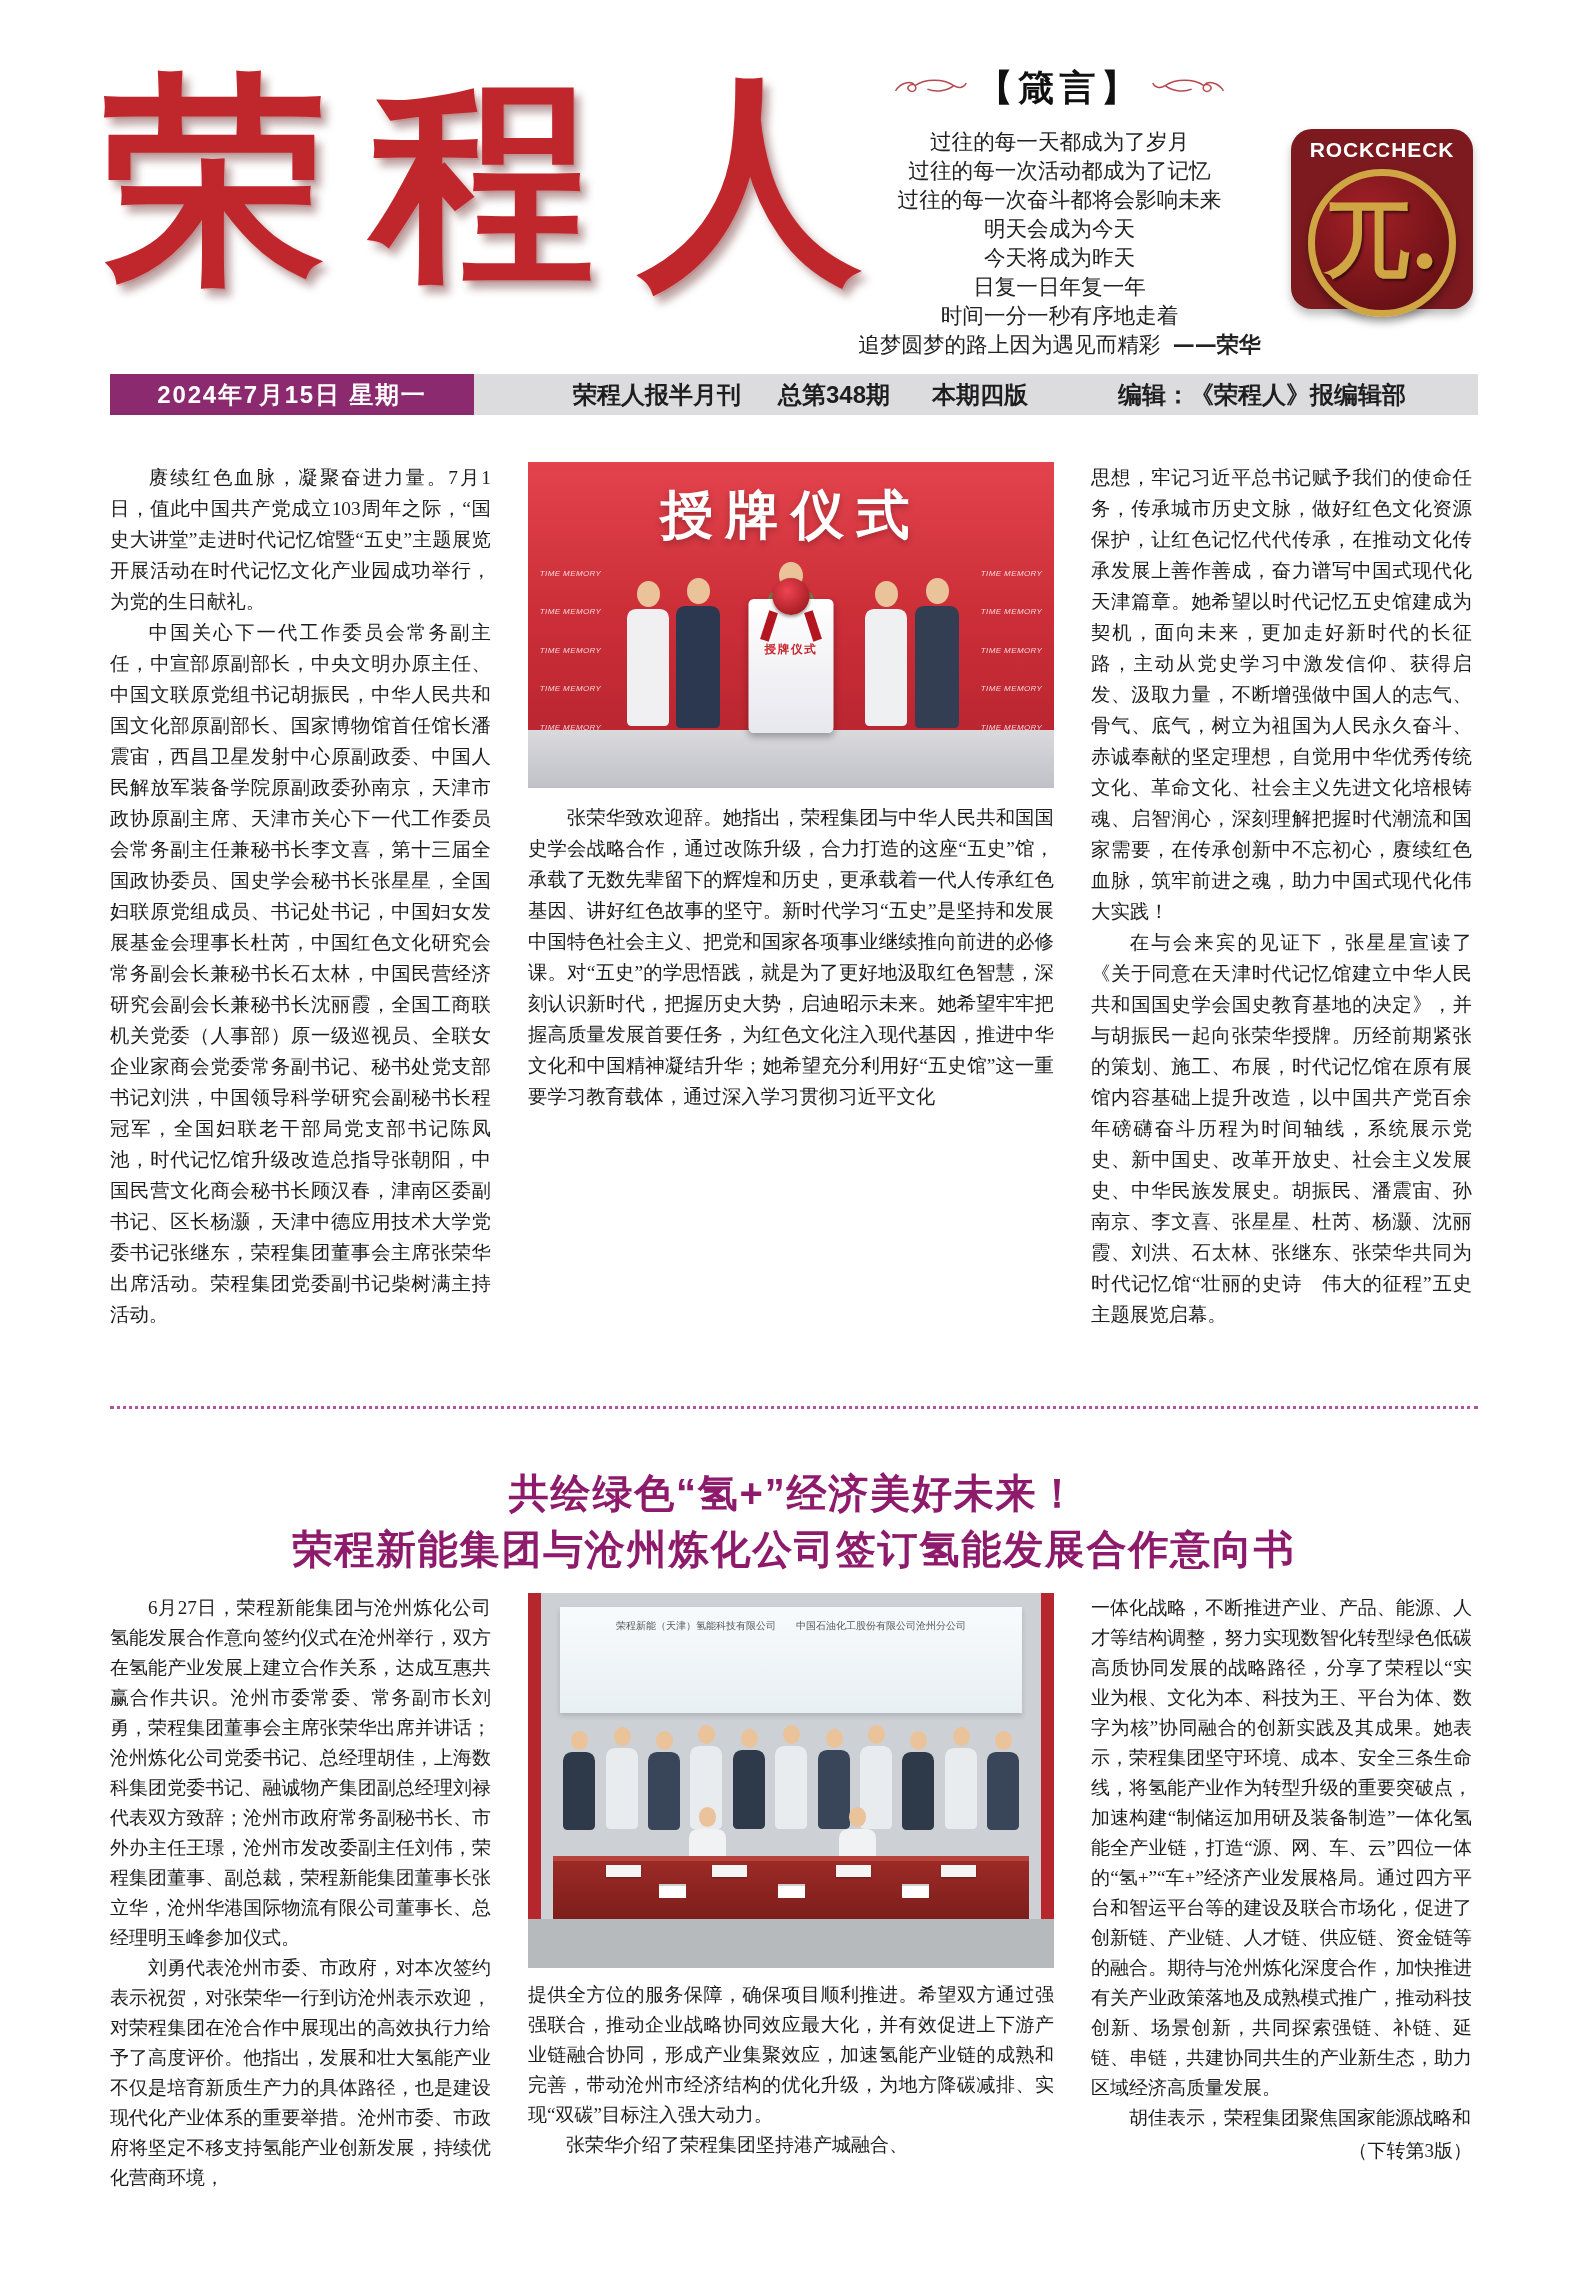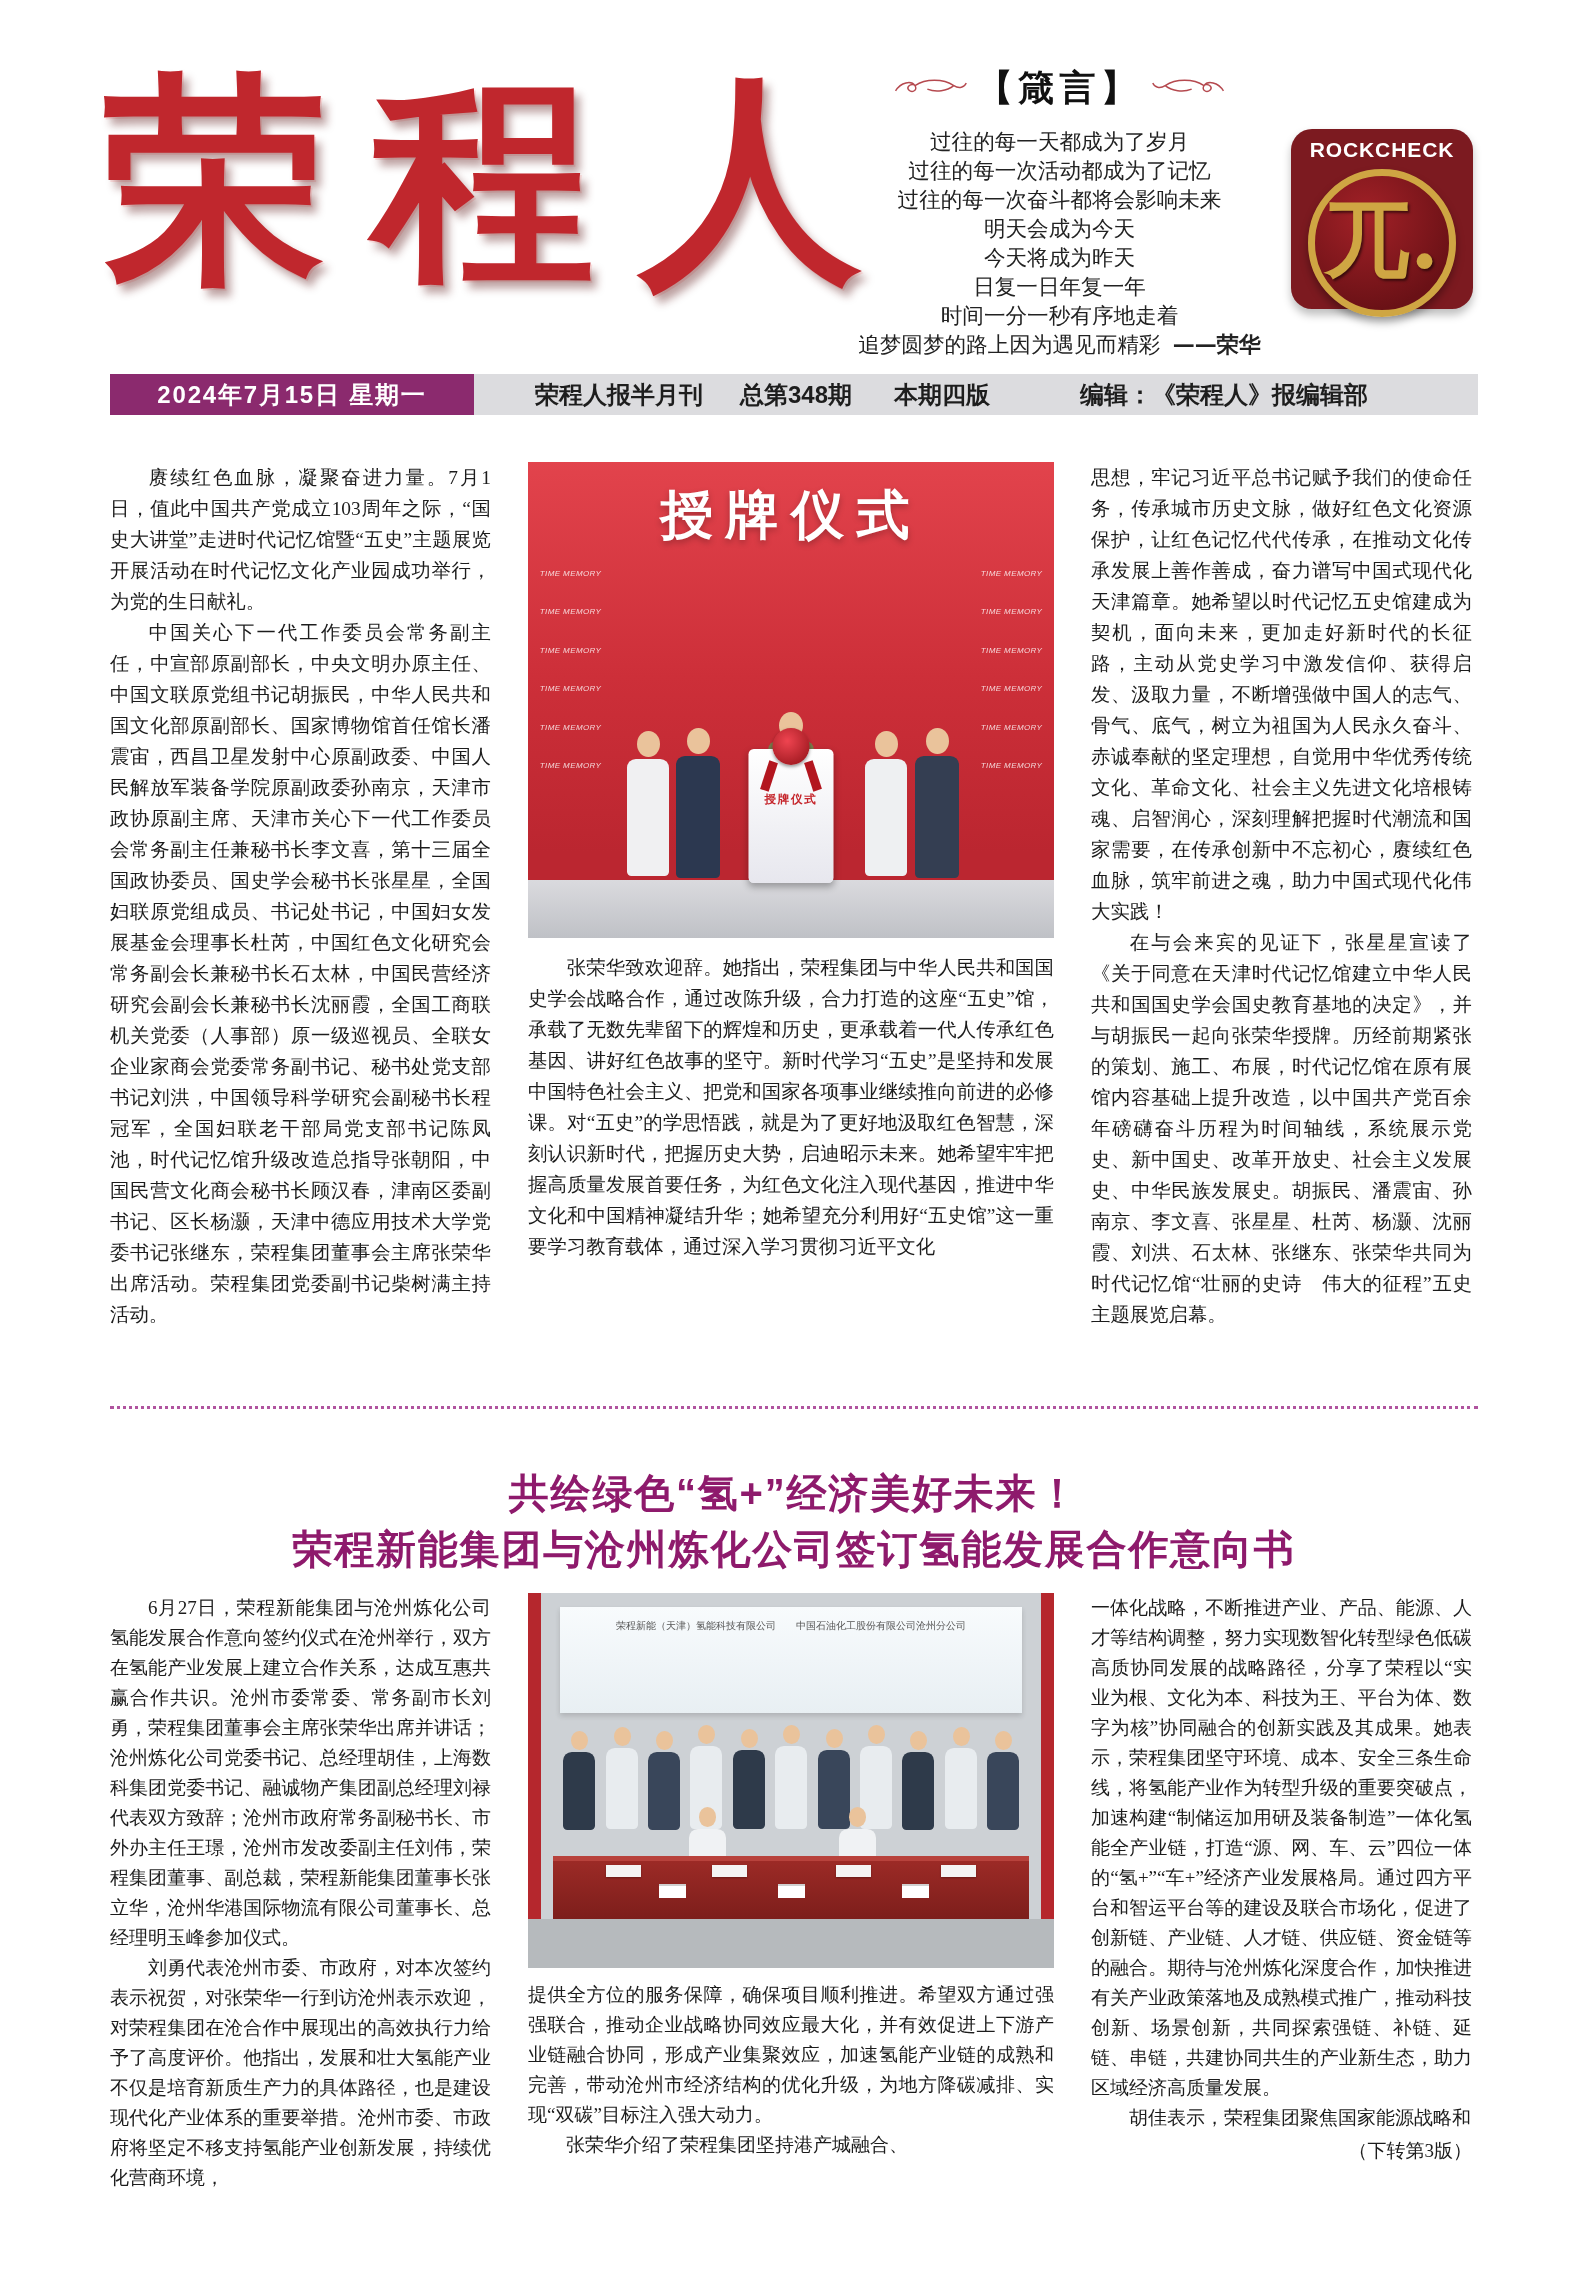--- a/index.html
+++ b/index.html
@@ -39,39 +39,39 @@
     box-shadow:0 5.3px 8.8px rgba(0,0,0,.35); }
   .logo-symbol{ color:var(--logo-gold,#d9b052); font-size:85px; font-weight:bold;
     font-family:"DejaVu Serif",serif; text-shadow:1.8px 2.6px 2.6px rgba(0,0,0,.55);
     transform:translateY(-3.5px); }
   
   .datebar{ position:absolute; left:110px; top:374px; width:1368px; height:41px;
     display:flex; font-family:"Liberation Sans",sans-serif; font-weight:bold; font-size:24px; }
   .datebar-left{ width:364px; background:var(--bar-purple,#8b2a6e); color:#fff;
     display:flex; align-items:center; justify-content:center; letter-spacing:1.8px; }
   .datebar-right{ flex:1; background:#dcdcdf; color:#1d1d1d; display:flex; align-items:center; }
-  .db-pub{ margin-left:61px; } .db-issue{ margin-left:37px; }
+  .db-pub{ margin-left:99px; } .db-issue{ margin-left:37px; }
   .db-pages{ margin-left:42px; } .db-editor{ margin-left:90px; }
   
   .article{ position:absolute; left:110px; width:1368px; }
   .a1{ top:446px; } .a2{ top:1465px; }
   .headline1{ text-align:center; font-family:"Liberation Sans",sans-serif; font-weight:900;
     font-size:42px; letter-spacing:2.6px; color:var(--headline1,#7b2058); margin-bottom:23px; }
   .headline2{ text-align:center; font-family:"Liberation Sans",sans-serif; font-weight:900;
     font-size:40px; line-height:56px; letter-spacing:1.8px; color:var(--headline2,#8e1a6c); }
   .cols{ display:flex; gap:37px; margin-top:16px; }
   .colA{ width:381px; } .colB{ width:526px; } .colC{ width:381px; }
   .cols p{ font-size:19.4px; line-height:31px; text-align:justify; }
   p.ind{ text-indent:2em; }
   .a2 .cols p{ font-size:19px; line-height:30px; }
   .separator{ position:absolute; left:110px; top:1406px; width:1368px; height:0;
     border-top:3.5px dotted var(--dot,#b0549f); }
   .continued{ text-align:right; font-size:19px; margin-top:5.3px; }
   
-  .photo1{ position:relative; width:526px; height:476px; overflow:hidden; margin-bottom:14px;
+  .photo1{ position:relative; width:526px; height:326px; overflow:hidden; margin-bottom:14px;
     background:linear-gradient(180deg,#e2434c 0%, #cd2f39 45%, var(--photo1-red,#bb2630) 82%, #bb2630 100%); }
   .photo1-banner{ position:absolute; top:17.7px; width:100%; text-align:center; color:#fff;
     font-family:"Liberation Sans",sans-serif; font-weight:900; font-size:53px;
     letter-spacing:12.4px; text-shadow:0 2.6px 6.2px rgba(0,0,0,.25); }
   .wall{ position:absolute; top:92px; width:85px; height:231px; }
   .wall.left{ left:0; } .wall.right{ right:0; }
   .wallgrid{ display:grid; grid-template-rows:repeat(6,1fr); justify-items:center;
     align-items:center; height:100%; color:rgba(255,255,255,.8); font-size:8px;
     font-family:"Liberation Sans",sans-serif; letter-spacing:0.4px;font-style:italic; }
   .photo1-floor{ position:absolute; bottom:0; width:100%; height:58px;

